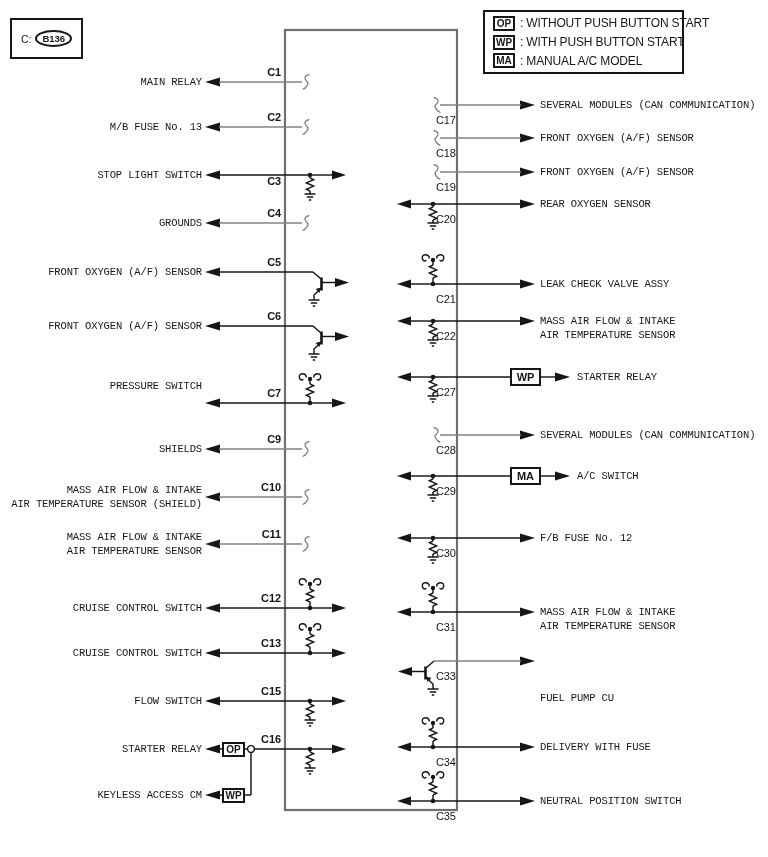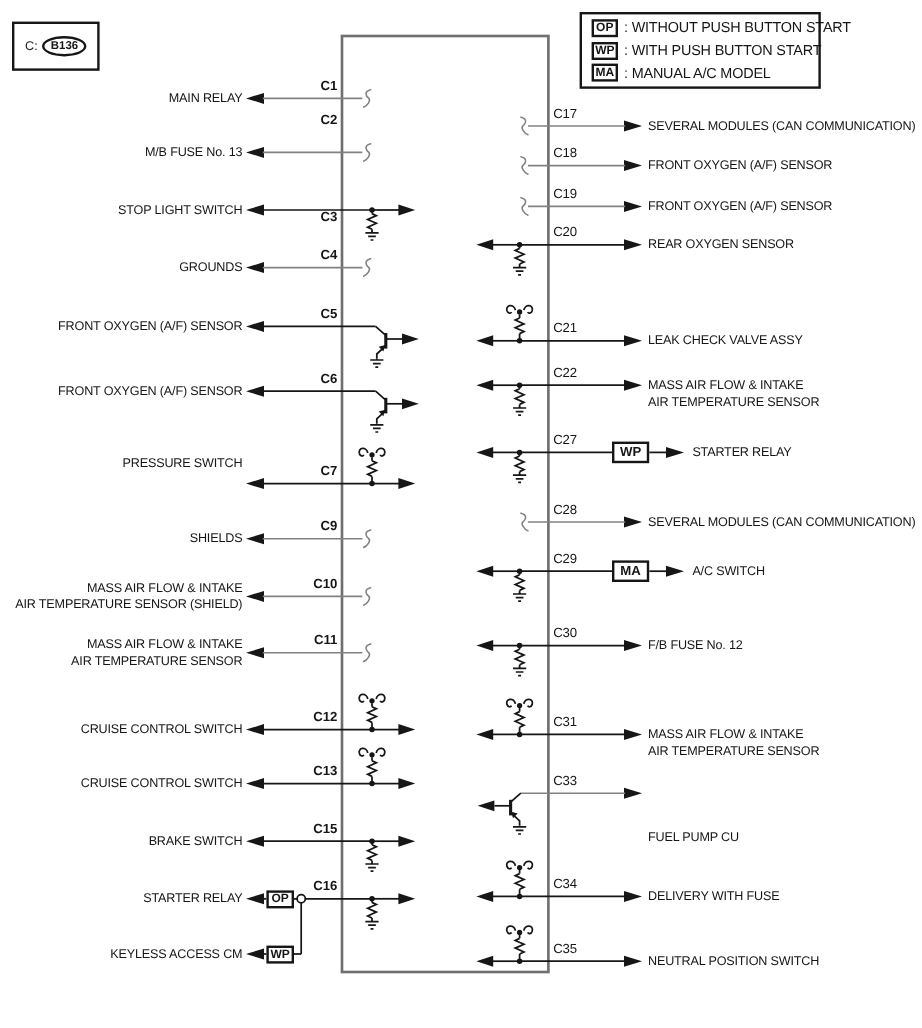--- a/index.html
+++ b/index.html
@@ -1,22 +1,22 @@
 <!DOCTYPE html>
 <html><head>
 <meta charset="utf-8">
 <style>
   html,body{margin:0;padding:0;background:#fff;}
   .stage{position:relative;width:768px;height:857px;background:#ffffff;overflow:hidden;
          font-family:"Liberation Sans","DejaVu Sans",sans-serif;color:#161616;}
   .stage svg{position:absolute;left:0;top:0;}
   .lbl{position:absolute;font-size:11px;line-height:12px;white-space:nowrap;letter-spacing:-0.1px;}
   .pin-l{right:487px;text-align:right;font-weight:bold;}
-  .pin-r{left:461px;}
-  .dev{position:absolute;font-size:10.5px;line-height:14px;letter-spacing:-0.15px;white-space:pre-line;}
+  .pin-r{left:436px;margin-top:25px;}
+  .dev{position:absolute;font-size:10.5px;line-height:14px;letter-spacing:-0.15px;white-space:pre-line;font-family:Liberation Mono, monospace;}
   .dev-l{right:566px;text-align:right;}
   .dev-r{left:540px;}
   .dev-rb{left:577px;}
   .codebox{position:absolute;box-sizing:border-box;border:2px solid #161616;background:#fff;
            display:flex;align-items:center;justify-content:center;font-weight:700;}
   .codebox.small{width:23px;height:15px;font-size:10px;left:222px;}
   .codebox.big{width:31px;height:18px;font-size:11px;left:510px;}
   .titlebox{position:absolute;left:10px;top:18px;width:73px;height:41px;box-sizing:border-box;
             border:2.5px solid #161616;display:flex;align-items:center;justify-content:center;gap:4px;
             font-size:10.5px;}
@@ -263,21 +263,21 @@
       <span class="lbox">WP</span>
       <span class="ltxt">: WITH PUSH BUTTON START</span>
     </div>
     <div class="legrow">
       <span class="lbox">MA</span>
       <span class="ltxt">: MANUAL A/C MODEL</span>
     </div>
   </div>
 
   <span class="lbl pin-l" style="top:66px">C1</span>
-  <span class="lbl pin-l" style="top:94px">C2</span>
+  <span class="lbl pin-l" style="top:111px">C2</span>
   <span class="lbl pin-l" style="top:175px">C3</span>
   <span class="lbl pin-l" style="top:207px">C4</span>
   <span class="lbl pin-l" style="top:256px">C5</span>
   <span class="lbl pin-l" style="top:310px">C6</span>
   <span class="lbl pin-l" style="top:387px">C7</span>
   <span class="lbl pin-l" style="top:433px">C9</span>
   <span class="lbl pin-l" style="top:481px">C10</span>
   <span class="lbl pin-l" style="top:528px">C11</span>
   <span class="lbl pin-l" style="top:592px">C12</span>
   <span class="lbl pin-l" style="top:637px">C13</span>
@@ -291,21 +291,21 @@
   <span class="dev dev-l" style="top:265px">FRONT OXYGEN (A/F) SENSOR</span>
   <span class="dev dev-l" style="top:319px">FRONT OXYGEN (A/F) SENSOR</span>
   <span class="dev dev-l" style="top:379px">PRESSURE SWITCH</span>
   <span class="dev dev-l" style="top:442px">SHIELDS</span>
   <span class="dev dev-l" style="top:483px">MASS AIR FLOW &amp; INTAKE
 AIR TEMPERATURE SENSOR (SHIELD)</span>
   <span class="dev dev-l" style="top:530px">MASS AIR FLOW &amp; INTAKE
 AIR TEMPERATURE SENSOR</span>
   <span class="dev dev-l" style="top:601px">CRUISE CONTROL SWITCH</span>
   <span class="dev dev-l" style="top:646px">CRUISE CONTROL SWITCH</span>
-  <span class="dev dev-l" style="top:694px">BRAKE SWITCH</span>
+  <span class="dev dev-l" style="top:694px">FLOW SWITCH</span>
   <span class="dev dev-l" style="top:742px">STARTER RELAY</span>
   <span class="dev dev-l" style="top:788px">KEYLESS ACCESS CM</span>
 
   <span class="codebox small" style="top:741.5px">OP</span>
   <span class="codebox small" style="top:787.5px">WP</span>
 
   <span class="lbl pin-r" style="top:89px">C17</span>
   <span class="lbl pin-r" style="top:122px">C18</span>
   <span class="lbl pin-r" style="top:156px">C19</span>
   <span class="lbl pin-r" style="top:188px">C20</span>

